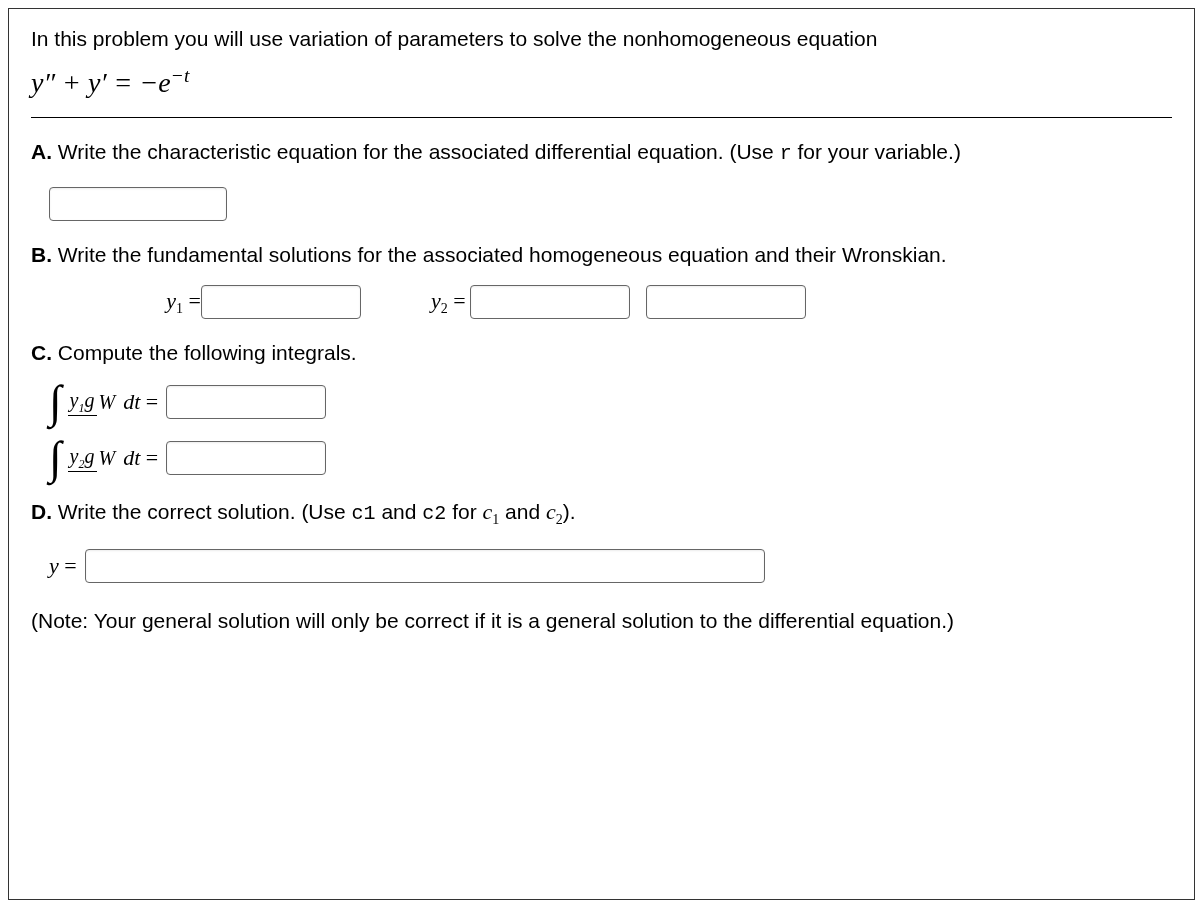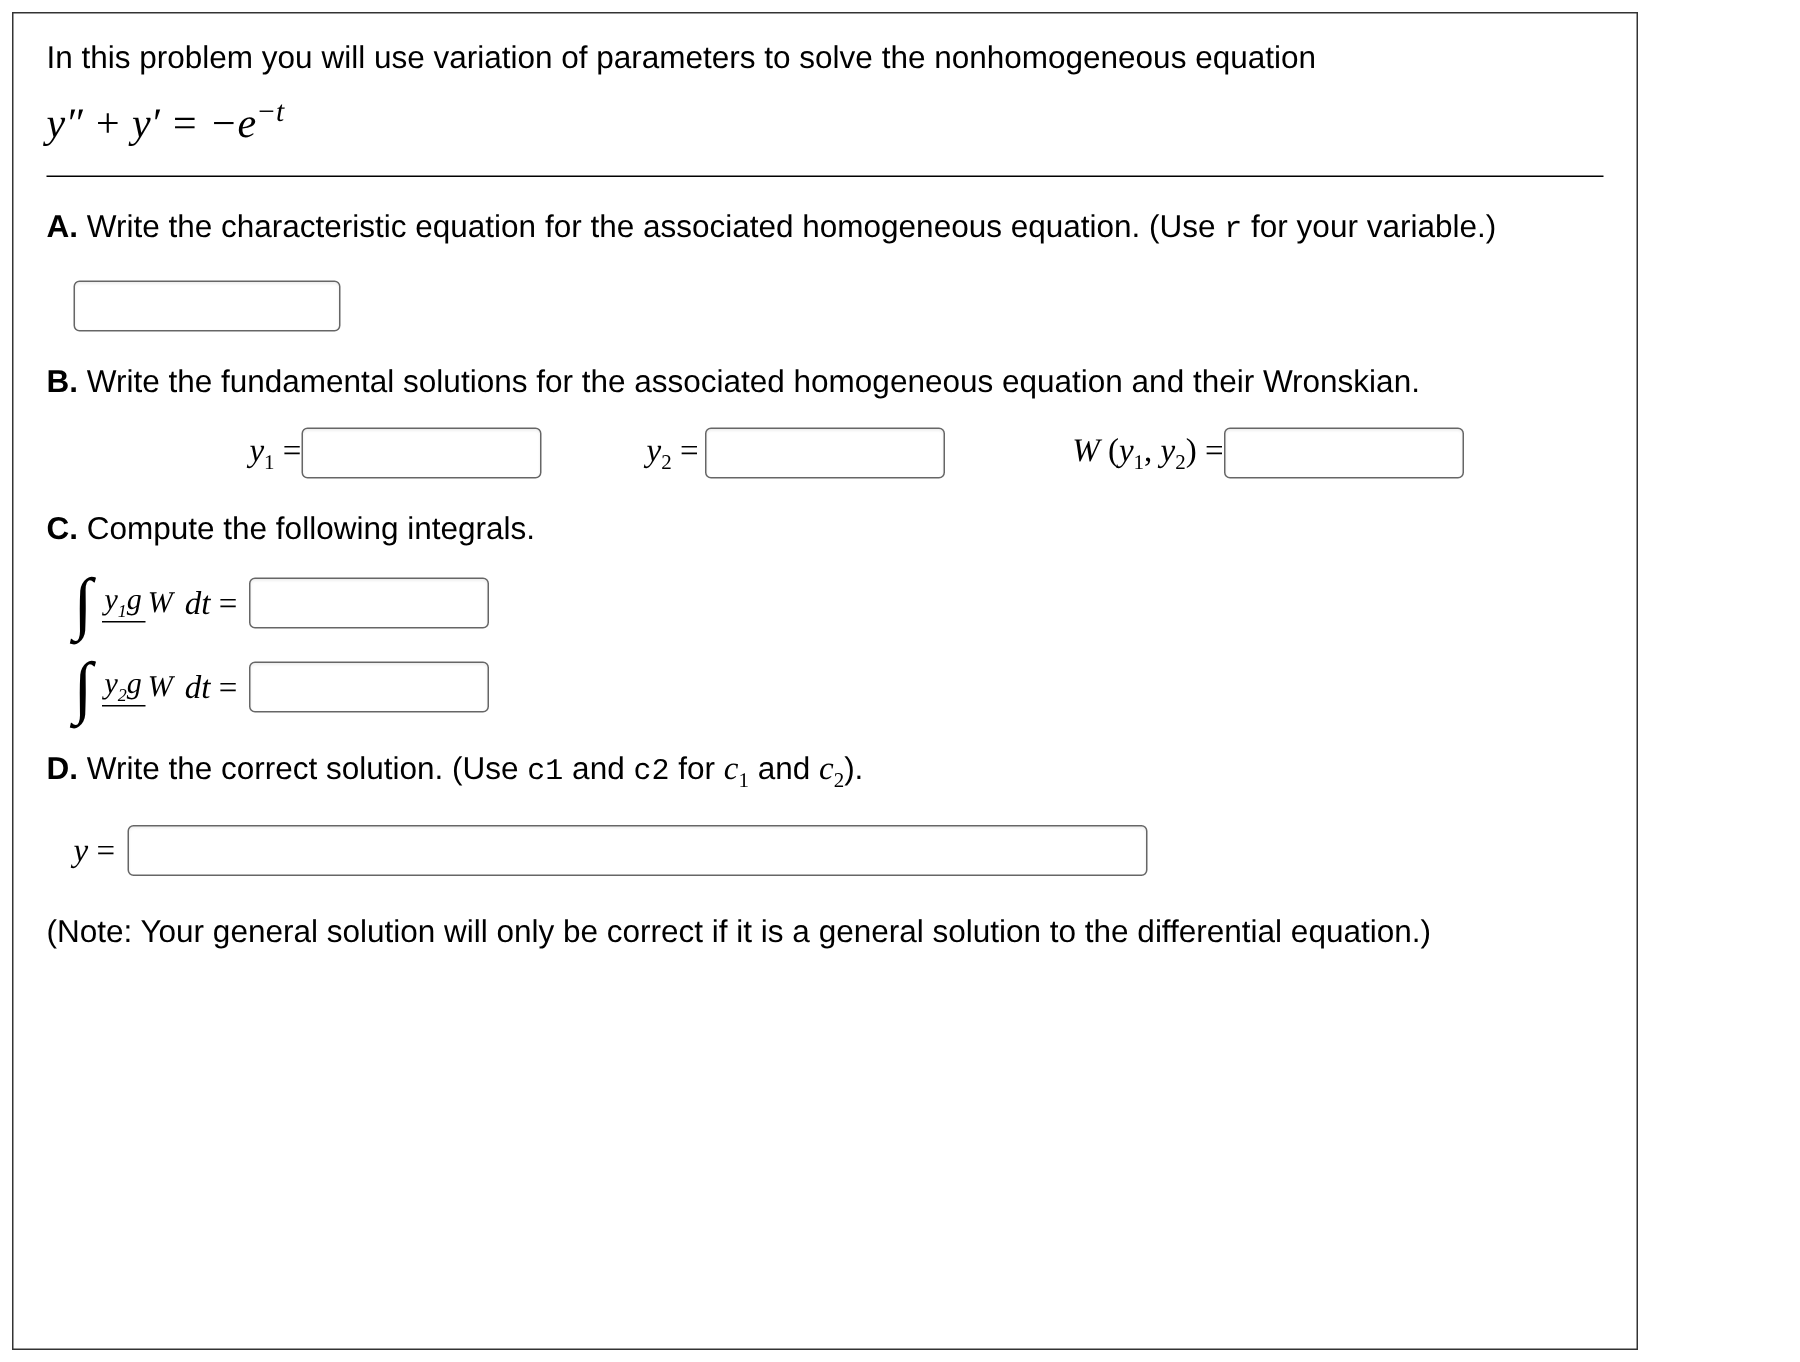--- a/index.html
+++ b/index.html
@@ -8,21 +8,21 @@
     padding: 0;
     font-family: Arial, Helvetica, sans-serif;
     font-size: 21px;
     color: #000;
     background: #fff;
   }
   .container {
     border: 1px solid #333;
     margin: 8px;
     padding: 18px 22px 22px 22px;
-    width: 1084px;
+    width: 1187px;
     height: 892px;
   }
   .intro {
     margin-bottom: 8px;
   }
   .equation-center {
     text-align: left;
     font-family: 'Times New Roman', serif;
     font-style: italic;
     font-size: 28px;
@@ -106,21 +106,21 @@
 
   <div class="intro">In this problem you will use variation of parameters to solve the nonhomogeneous equation</div>
 
   <div class="equation-center">
     <span>y″ + y′ = −e<sup style="font-style:italic">−t</sup></span>
   </div>
 
   <hr class="sep">
 
   <div class="part">
-    <span class="part-label">A.</span><span> Write the characteristic equation for the associated homogeneous equation. (Use </span><span class="mono">r</span><span> for your variable.)</span>
+    <span class="part-label">A.</span><span> Write the characteristic equation for the associated differential equation. (Use </span><span class="mono">r</span><span> for your variable.)</span>
     <div style="margin-top:22px; margin-left:18px;">
       <input class="inputbox" style="width: 178px;">
     </div>
   </div>
 
   <div class="part">
     <span class="part-label">B.</span><span> Write the fundamental solutions for the associated homogeneous equation and their Wronskian.</span>
 
     <div class="b-grid">
       <div class="b-row1">
@@ -128,23 +128,20 @@
           <span>y</span><span class="sub">1</span><span class="rm"> = </span>
         </div>
         <input class="inputbox" style="width: 160px;">
         <div style="width:70px"></div>
         <div class="math">
           <span>y</span><span class="sub">2</span><span class="rm"> = </span>
         </div>
         <input class="inputbox" style="width: 160px; margin-left: 4px;">
       </div>
       <div class="b-row1">
-        <div class="math b-col-label" style="width:170px;">
-          <span class="rm" style="font-style:italic">W</span><span class="rm"> (</span><span>y</span><span class="sub">1</span><span class="rm">, </span><span>y</span><span class="sub">2</span><span class="rm">) = </span>
-        </div>
         <input class="inputbox" style="width: 160px;">
       </div>
     </div>
   </div>
 
   <div class="part" style="margin-bottom:18px;">
     <span class="part-label">C.</span><span> Compute the following integrals.</span>
 
     <div class="c-rows">
       <div class="row">

